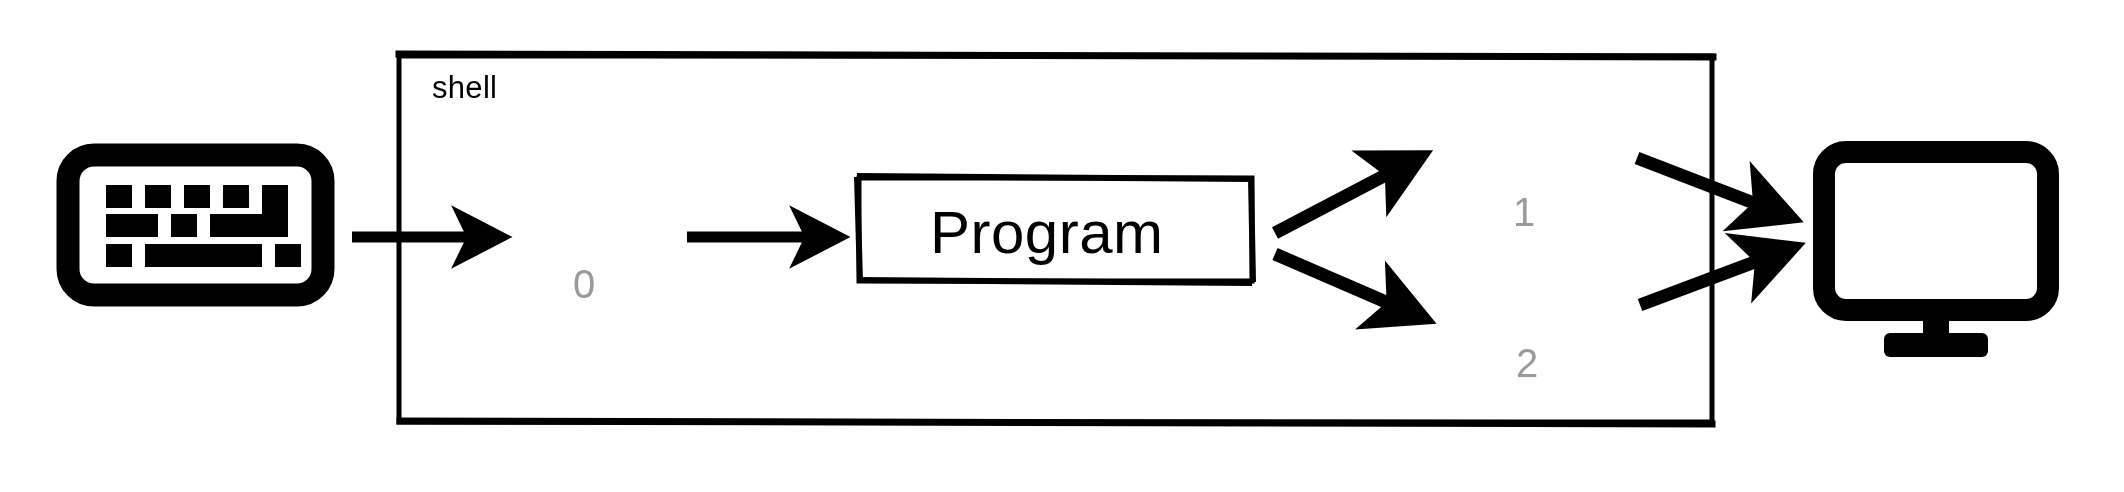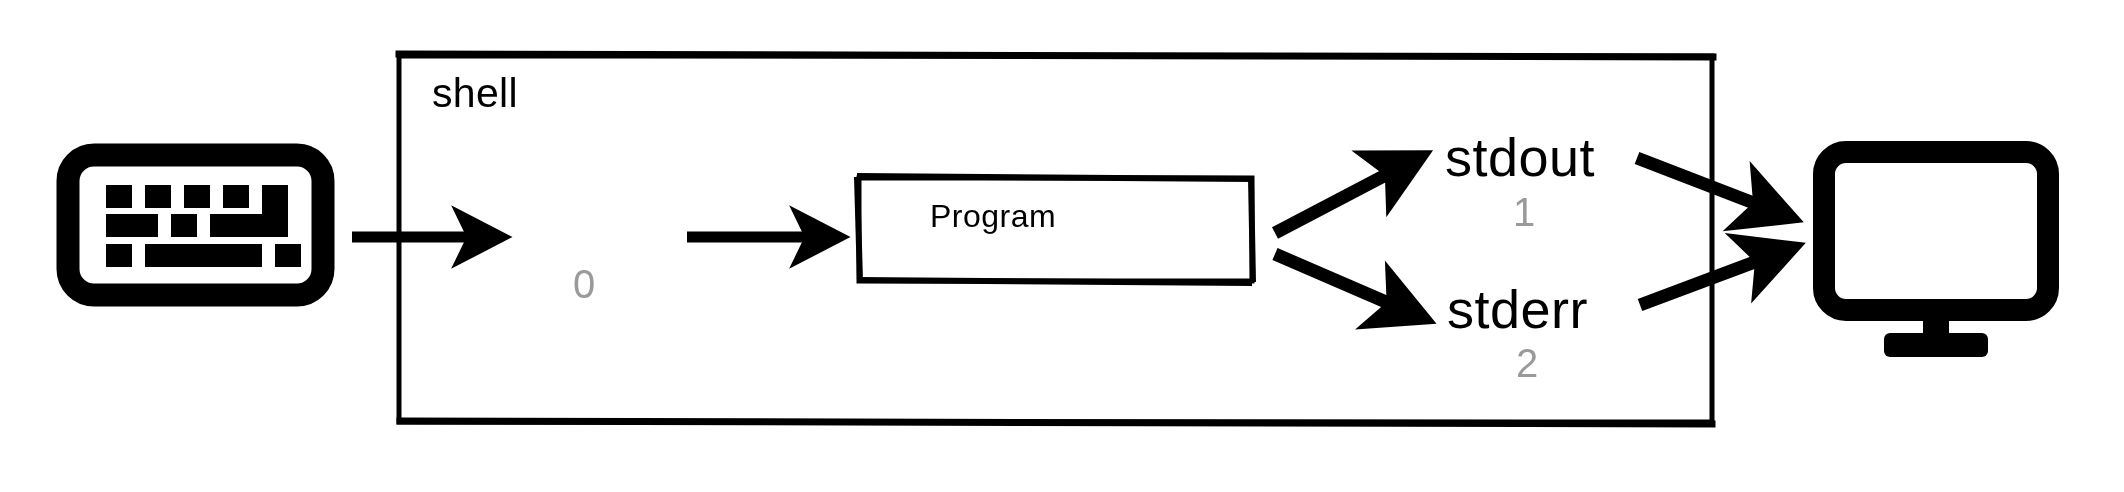--- a/index.html
+++ b/index.html
@@ -26,41 +26,41 @@
   }
   .txt {
     position: absolute;
     white-space: nowrap;
     color: #000000;
     font-family: "Liberation Sans", sans-serif;
   }
   .label-shell {
     left: 432px;
     top: 70px;
-    font-size: 41px;
+    font-size: 31px;
     letter-spacing: 0.3px;
   }
   .label-stream {
     font-size: 54px;
     letter-spacing: 0.5px;
   }
   .label-stdin  { left: 531px; top: 200px; }
   .label-stdout { left: 1445px; top: 126px; }
   .label-stderr { left: 1447px; top: 278px; }
   .label-fd {
     font-size: 40px;
     color: #9a9a9a;
   }
   .fd-0 { left: 573px;  top: 262px; }
   .fd-1 { left: 1513px; top: 190px; }
   .fd-2 { left: 1516px; top: 341px; }
   .label-program {
     left: 930px;
     top: 198px;
-    font-size: 32px;
+    font-size: 60px;
     letter-spacing: 0.5px;
   }
 </style>
 </head>
 <body>
 
 <div id="canvas">
 
   <svg id="diagram-svg" viewBox="0 0 2124 492">
     <defs>
@@ -123,19 +123,17 @@
       <rect x="1884" y="333" width="104" height="24" rx="6" ry="6" fill="#000000"></rect>
     </g>
   </svg>
 
   <div class="txt label-shell">shell</div>
 
   <div class="txt label-fd fd-0">0</div>
 
   <div class="txt label-program">Program</div>
 
-  <div class="txt label-stream label-stdout">stdout</div>
   <div class="txt label-fd fd-1">1</div>
 
-  <div class="txt label-stream label-stderr">stderr</div>
   <div class="txt label-fd fd-2">2</div>
 
 </div>
 
 </body></html>

